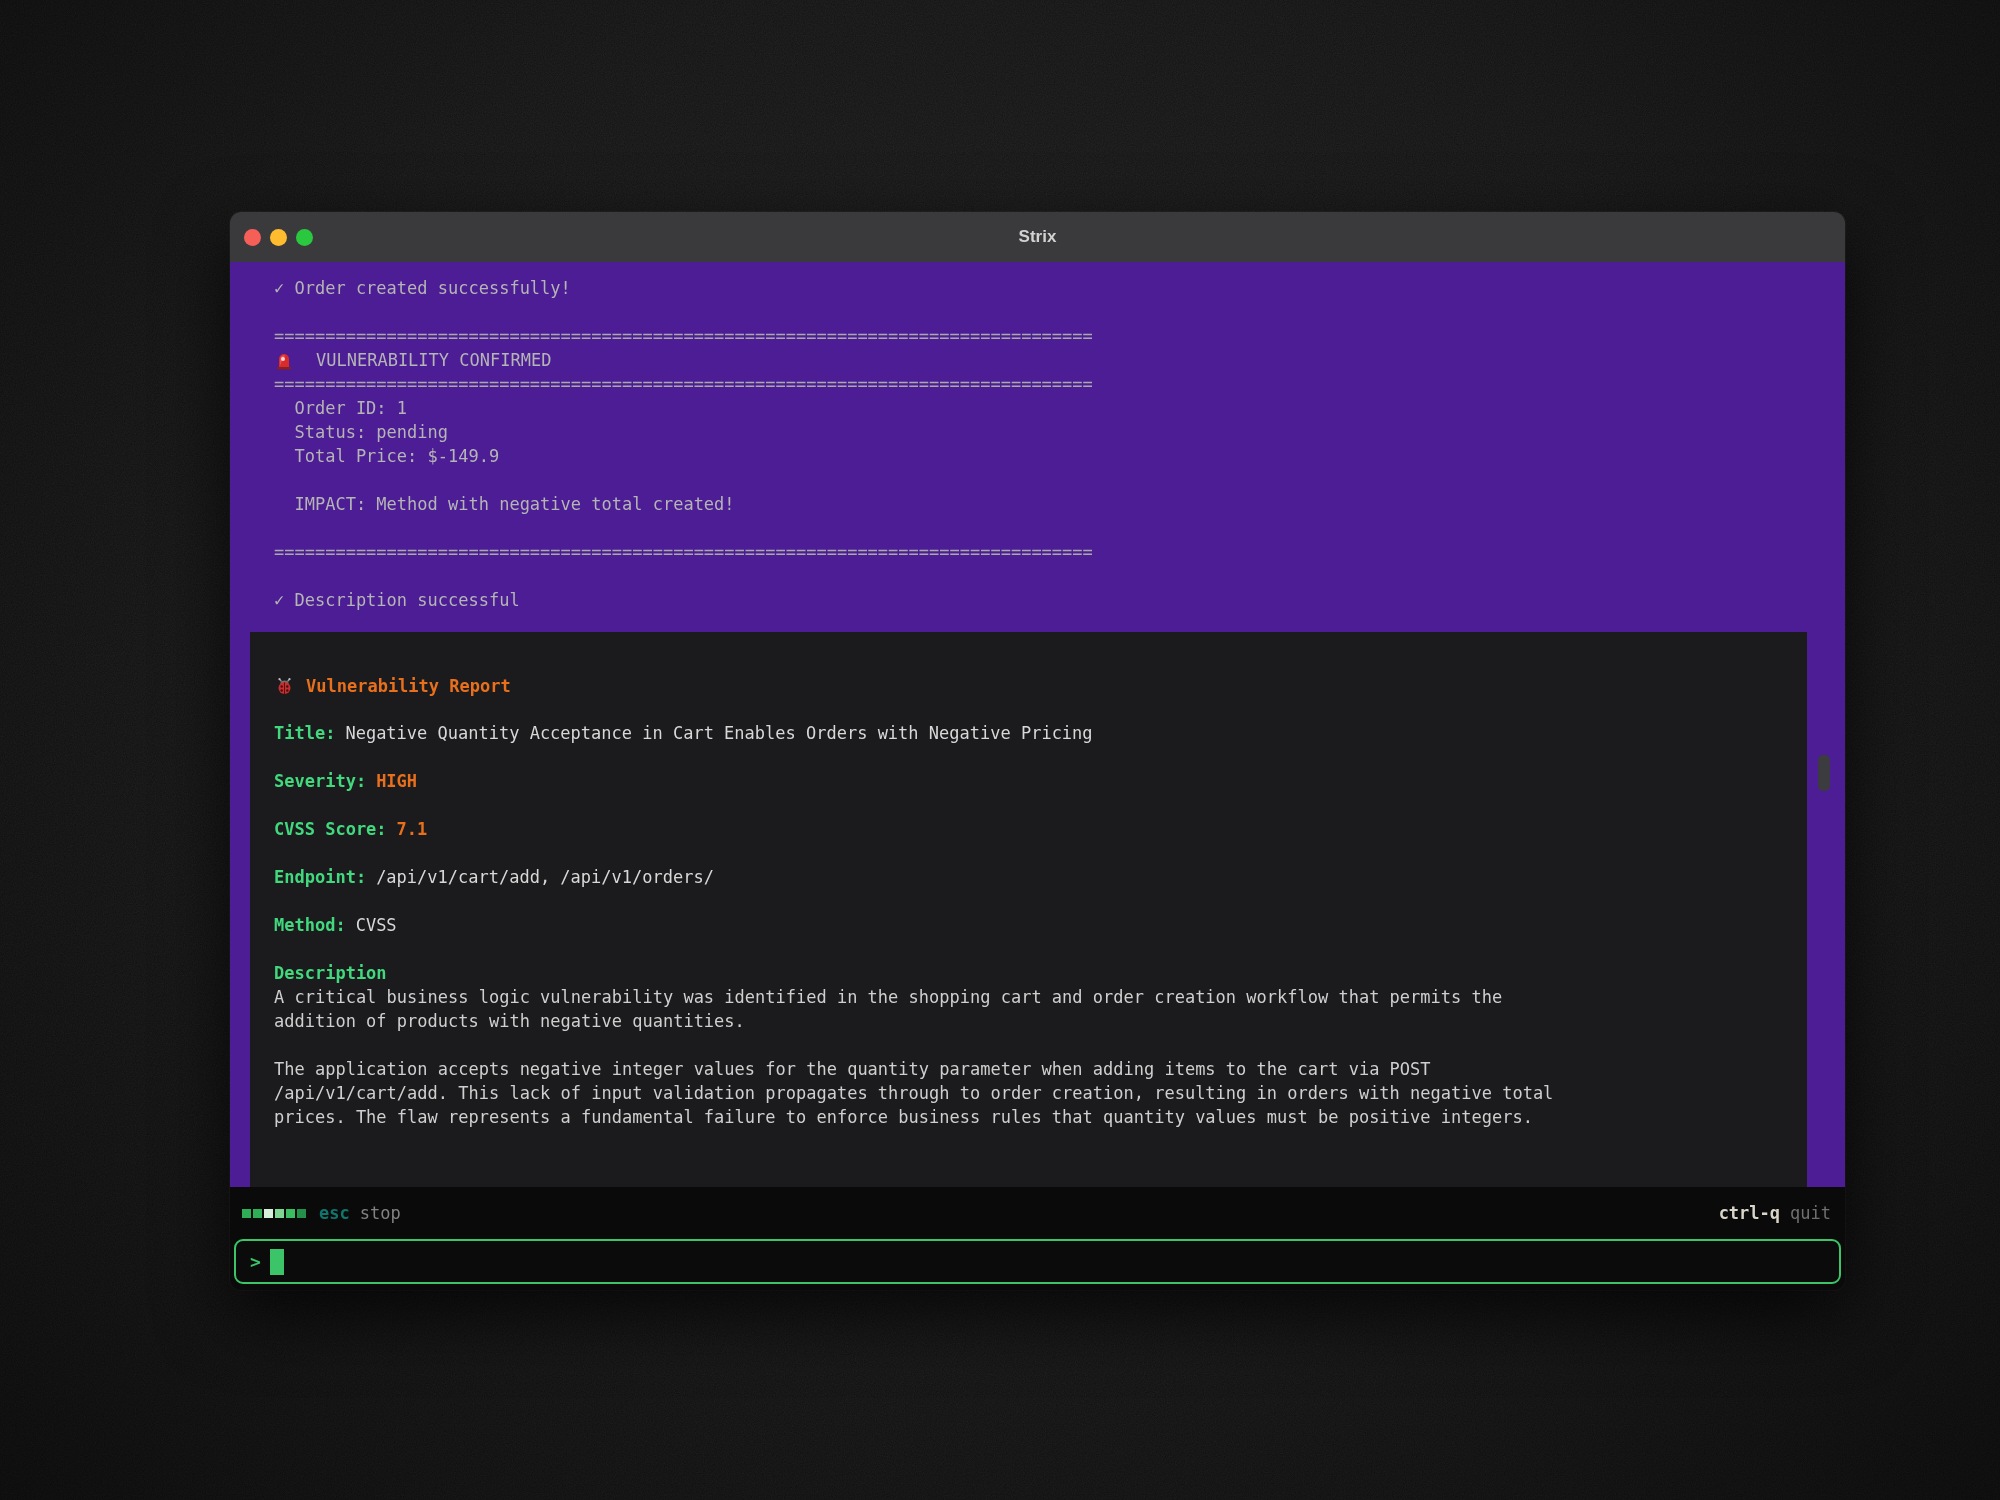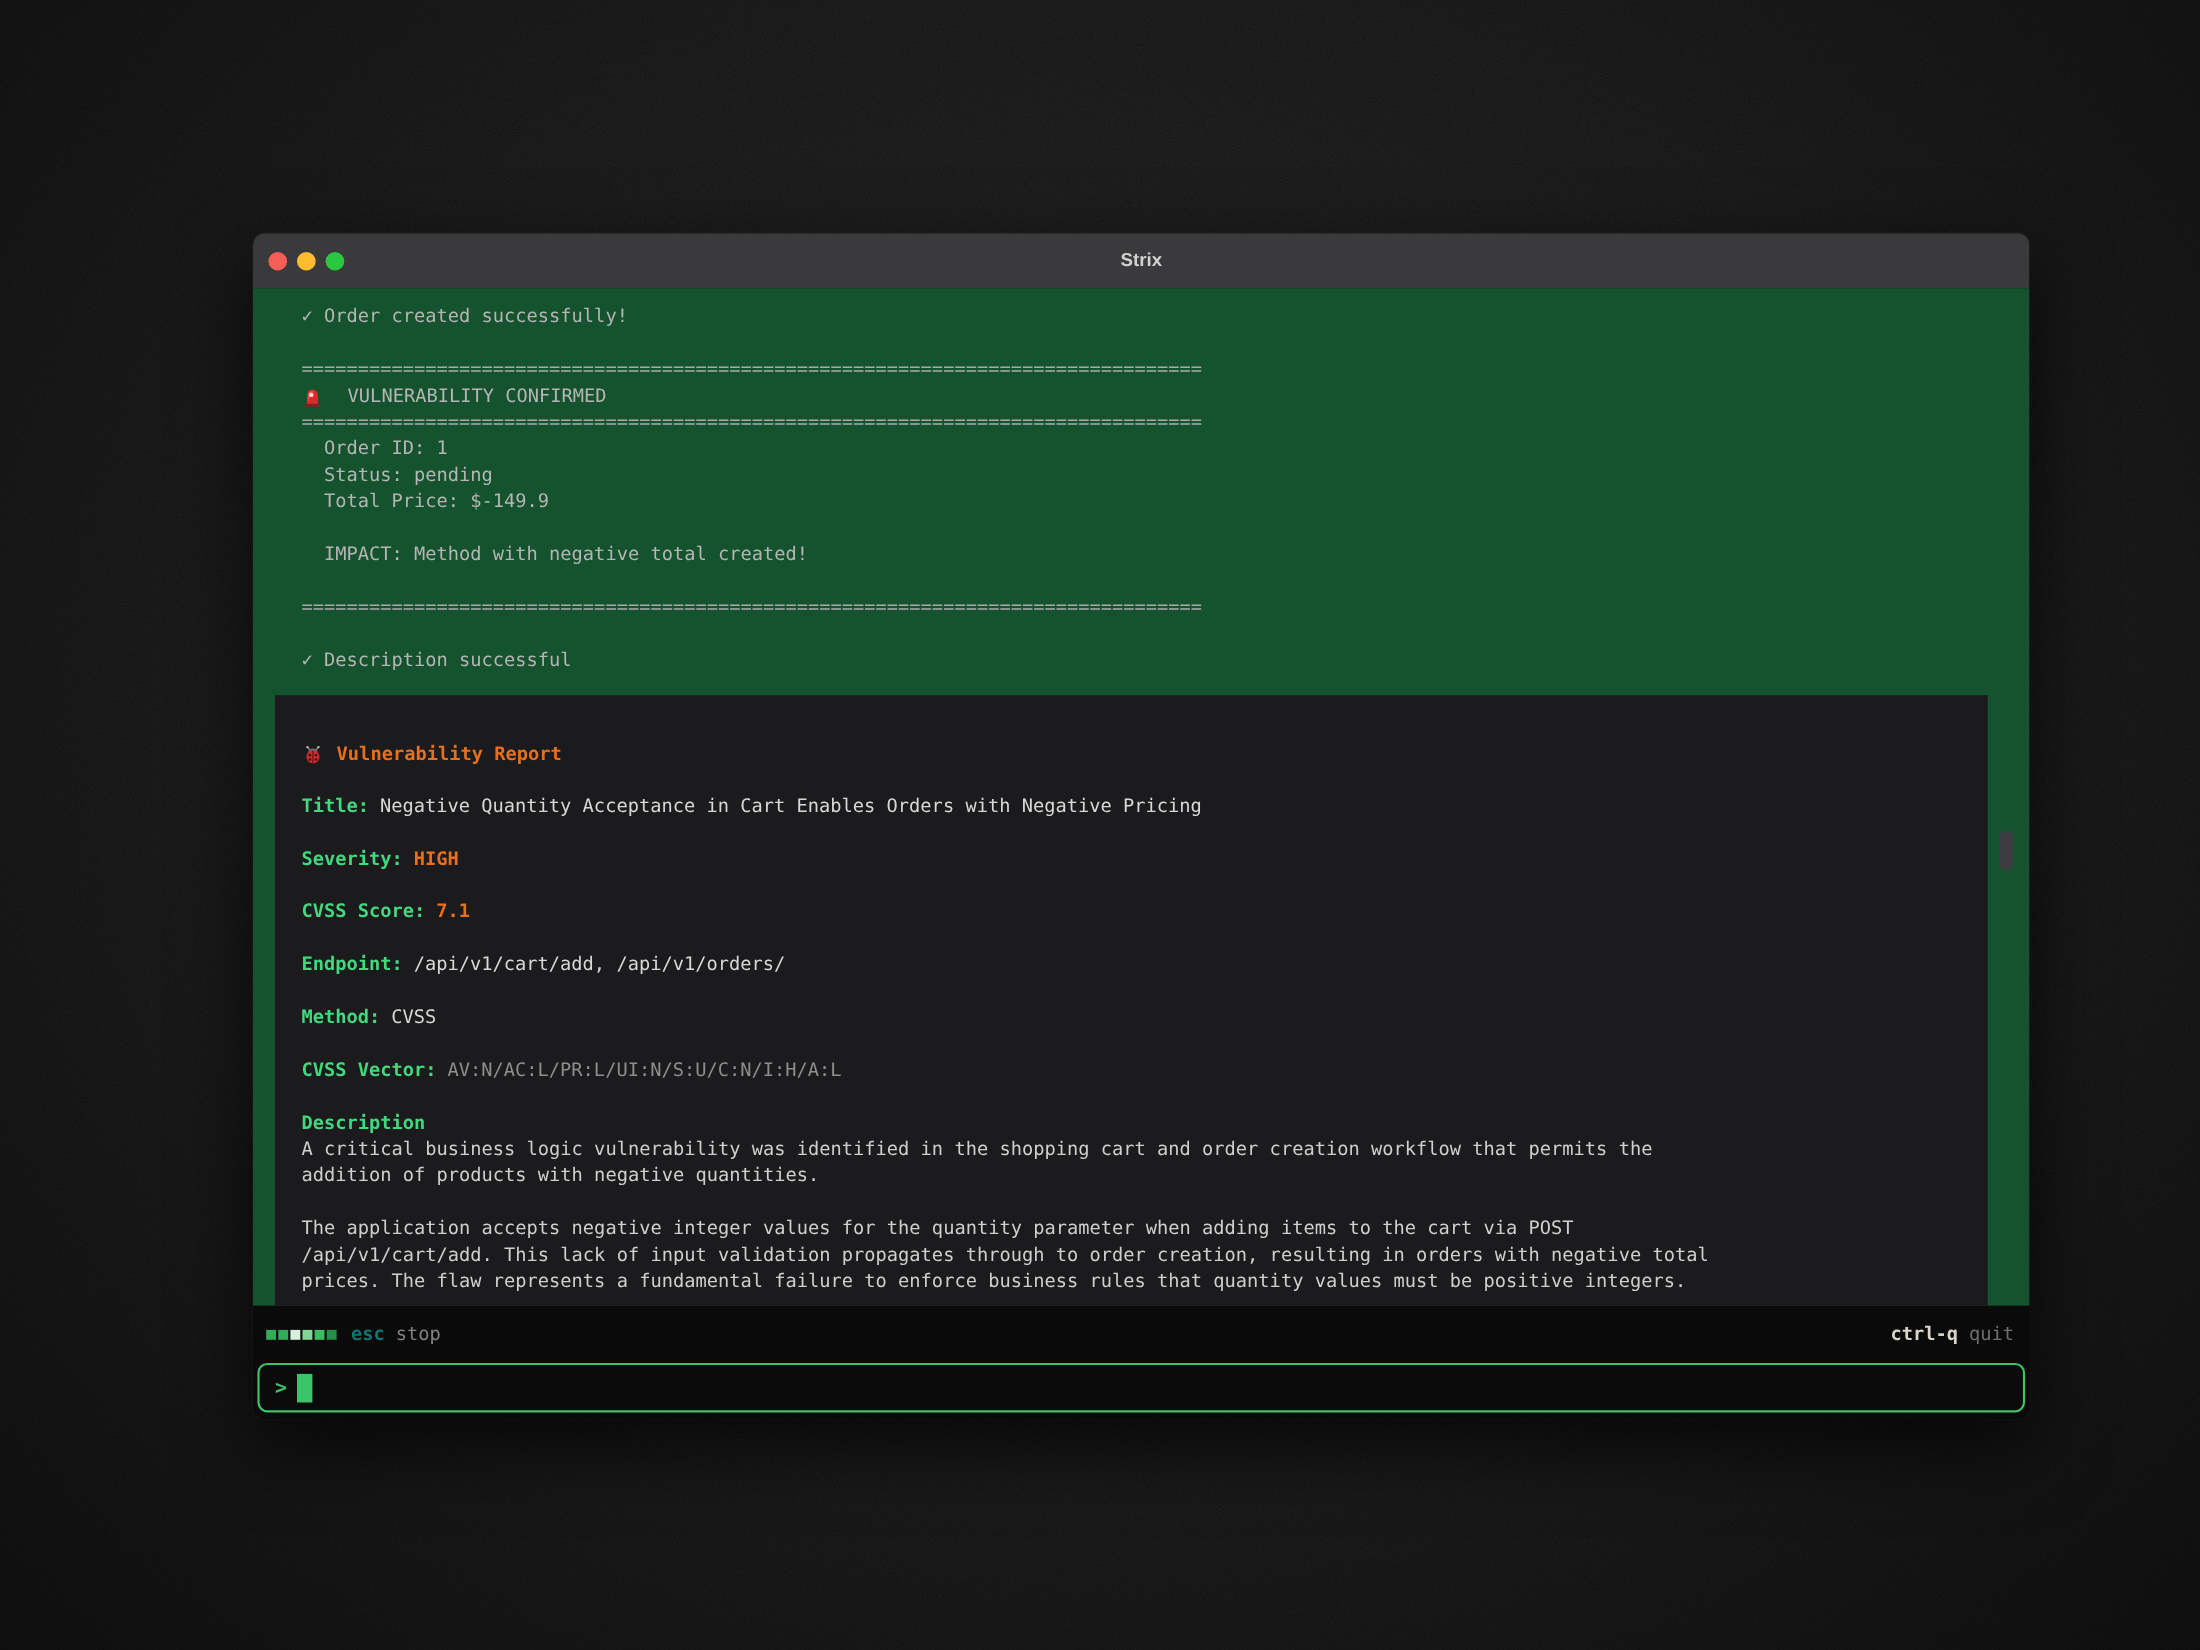--- a/index.html
+++ b/index.html
@@ -41,21 +41,21 @@
   .win-title {
     position: absolute; left: 0; right: 0; text-align: center;
     font-family: "Liberation Sans", sans-serif;
     font-weight: bold; font-size: 17px; color: #d2d2d2;
     pointer-events: none;
   }
 
   
   .output {
     flex: 0 0 925px; height: 925px;
-    background: #14532d;
+    background: #4c1d95;
     padding: 14px 0 0 44px;
     overflow: hidden;
     position: relative;
     font-size: 17px;
     color: #b5b5b5;
   }
   .t-line { line-height: 24px; min-height: 24px; white-space: pre; }
   .sep { color: #a9a9a9; letter-spacing: 0; }
   .alert-line { display: flex; align-items: center; gap: 22px; }
   .alert-line .txt { white-space: pre; }
@@ -204,23 +204,20 @@
       </div>
       <div class="r-field">
         <span class="r-label">CVSS Score:</span><span class="v-orange">7.1</span>
       </div>
       <div class="r-field">
         <span class="r-label">Endpoint:</span><span class="v-normal">/api/v1/cart/add, /api/v1/orders/</span>
       </div>
       <div class="r-field">
         <span class="r-label">Method:</span><span class="v-normal">CVSS</span>
       </div>
-      <div class="r-field">
-        <span class="r-label">CVSS Vector:</span><span class="v-dim">AV:N/AC:L/PR:L/UI:N/S:U/C:N/I:H/A:L</span>
-      </div>
 
       <div class="r-desc-heading">Description</div>
       <div class="r-para">A critical business logic vulnerability was identified in the shopping cart and order creation workflow that permits the
 addition of products with negative quantities.</div>
       <div class="r-para">The application accepts negative integer values for the quantity parameter when adding items to the cart via POST
 /api/v1/cart/add. This lack of input validation propagates through to order creation, resulting in orders with negative total
 prices. The flaw represents a fundamental failure to enforce business rules that quantity values must be positive integers.</div>
     </div>
 
     <div class="scroll-thumb"></div>

